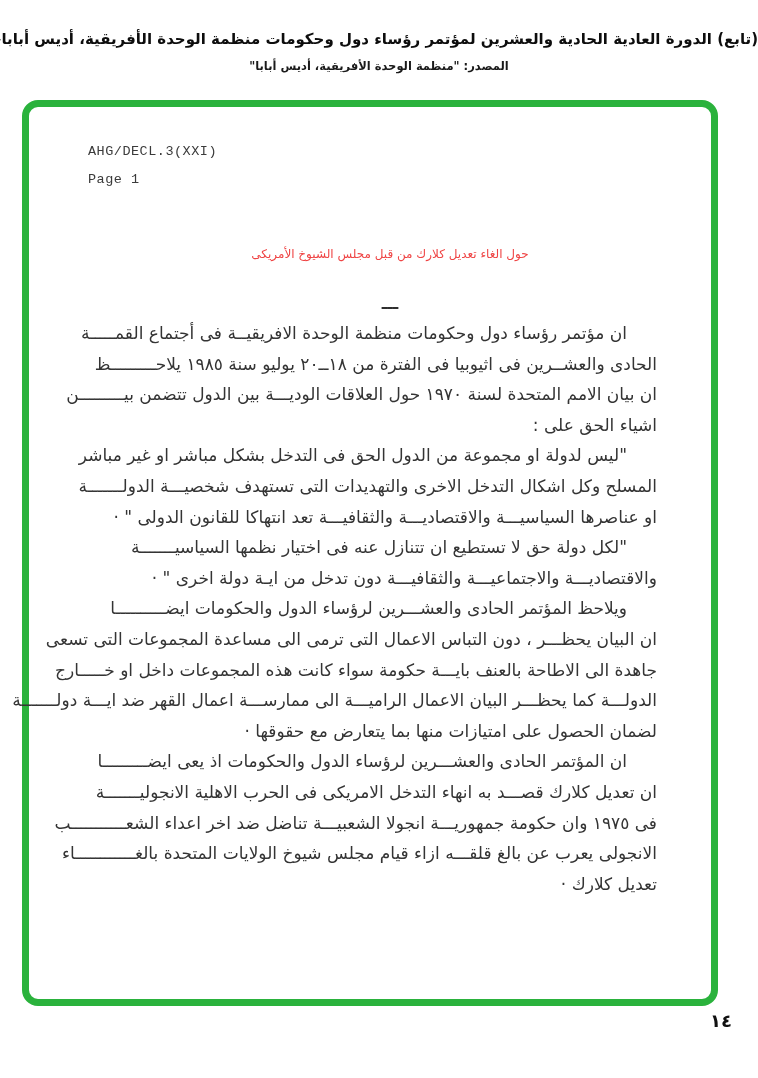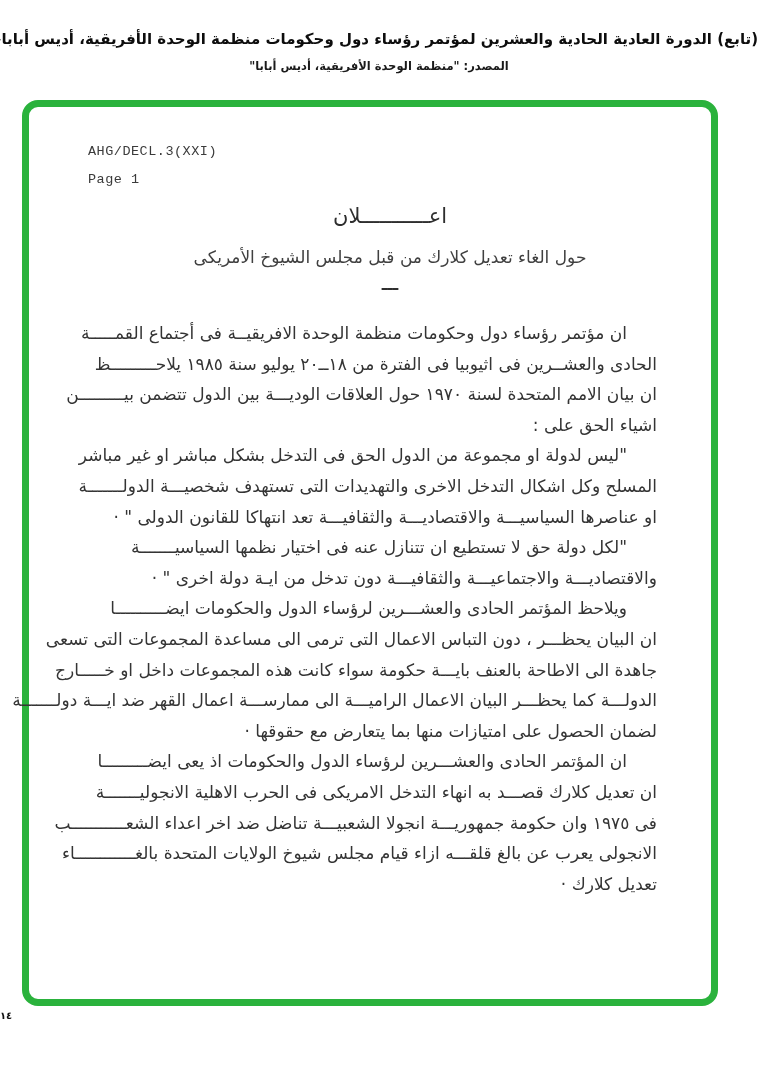--- a/index.html
+++ b/index.html
@@ -75,26 +75,26 @@
     font-size: 21px;
     color: #2e2e2e;
   }
   .doc-subtitle {
     position: absolute;
     top: 247px;
     left: 60px;
     width: 660px;
     direction: rtl;
     text-align: center;
-    font-size: 17px;
-    color: #404040;
+    font-size: 12px;
+    color: #ef4444;
   }
   .doc-divider {
     position: absolute;
-    top: 275px;
+    top: 294px;
     left: 60px;
     width: 660px;
     text-align: center;
     font-size: 16px;
     font-weight: bold;
     color: #2e2e2e;
   }
   
   .doc-body {
     position: absolute;
@@ -112,23 +112,23 @@
   }
   .body-line.indent {
     text-indent: 30px;
   }
   
   .page-number {
     position: absolute;
     top: 1010px;
     left: 0;
     width: 732px;
-    text-align: left;
+    text-align: right;
     direction: rtl;
-    font-size: 10px;
+    font-size: 18px;
     font-weight: bold;
     color: #111111;
   }
 </style>
 </head>
 <body>
 
 <div class="canvas">
 
   <div class="top-header">
@@ -136,21 +136,20 @@
     <div class="h2">المصدر:  "منظمة الوحدة الأفريقية، أديس أبابا"</div>
   </div>
 
   <div class="green-box"></div>
 
   <div class="doc-ref">
     <div>AHG/DECL.3(XXI)</div>
     <div>Page 1</div>
   </div>
 
-  <div class="doc-title">اعـــــــــــلان</div>
 
   <div class="doc-subtitle">حول الغاء تعديل كلارك من قبل مجلس الشيوخ الأمريكى</div>
 
   <div class="doc-divider">ـــ</div>
 
   <div class="doc-body">
       <div class="body-line indent">ان مؤتمر رؤساء دول وحكومات   منظمة الوحدة الافريقيــة فى أجتماع القمـــــة</div>
       <div class="body-line">الحادى والعشــرين فى اثيوبيا   فى الفترة من ١٨ــ٢٠ يوليو سنة ١٩٨٥ يلاحـــــــــظ</div>
       <div class="body-line">ان بيان الامم المتحدة لسنة ١٩٧٠ حول العلاقات الوديـــة بين الدول تتضمن بيـــــــــن</div>
       <div class="body-line">اشياء الحق على :</div>

